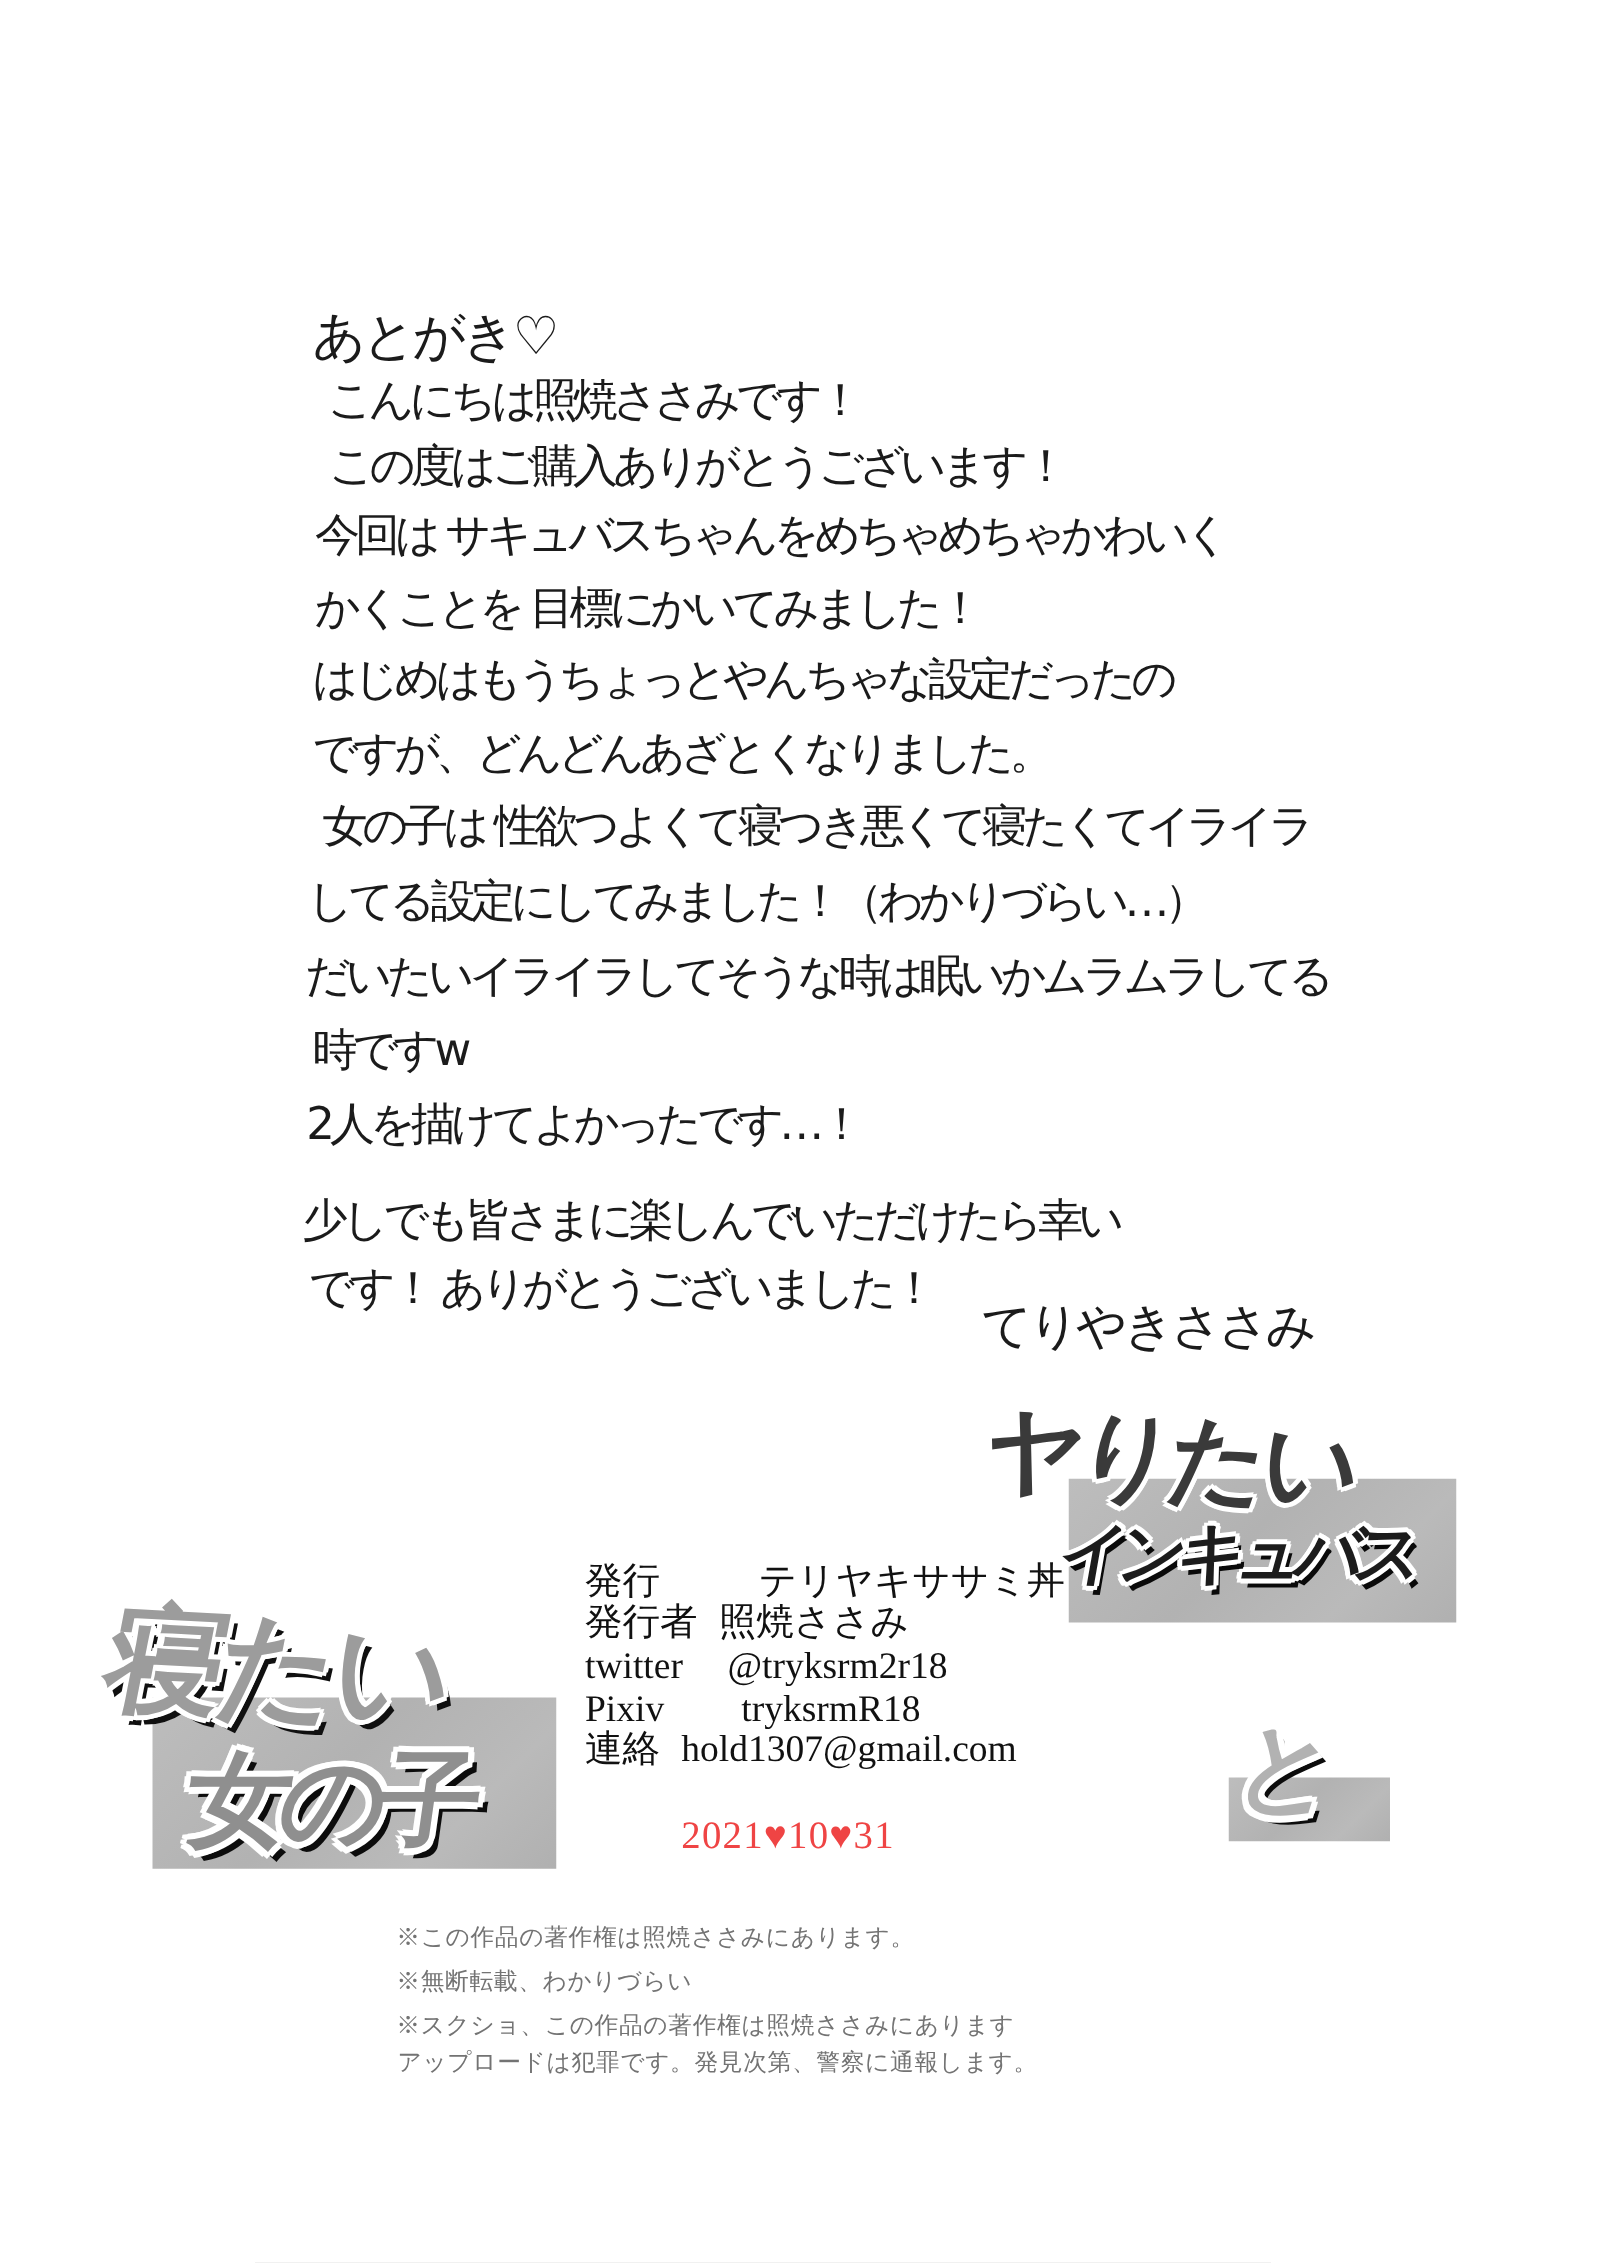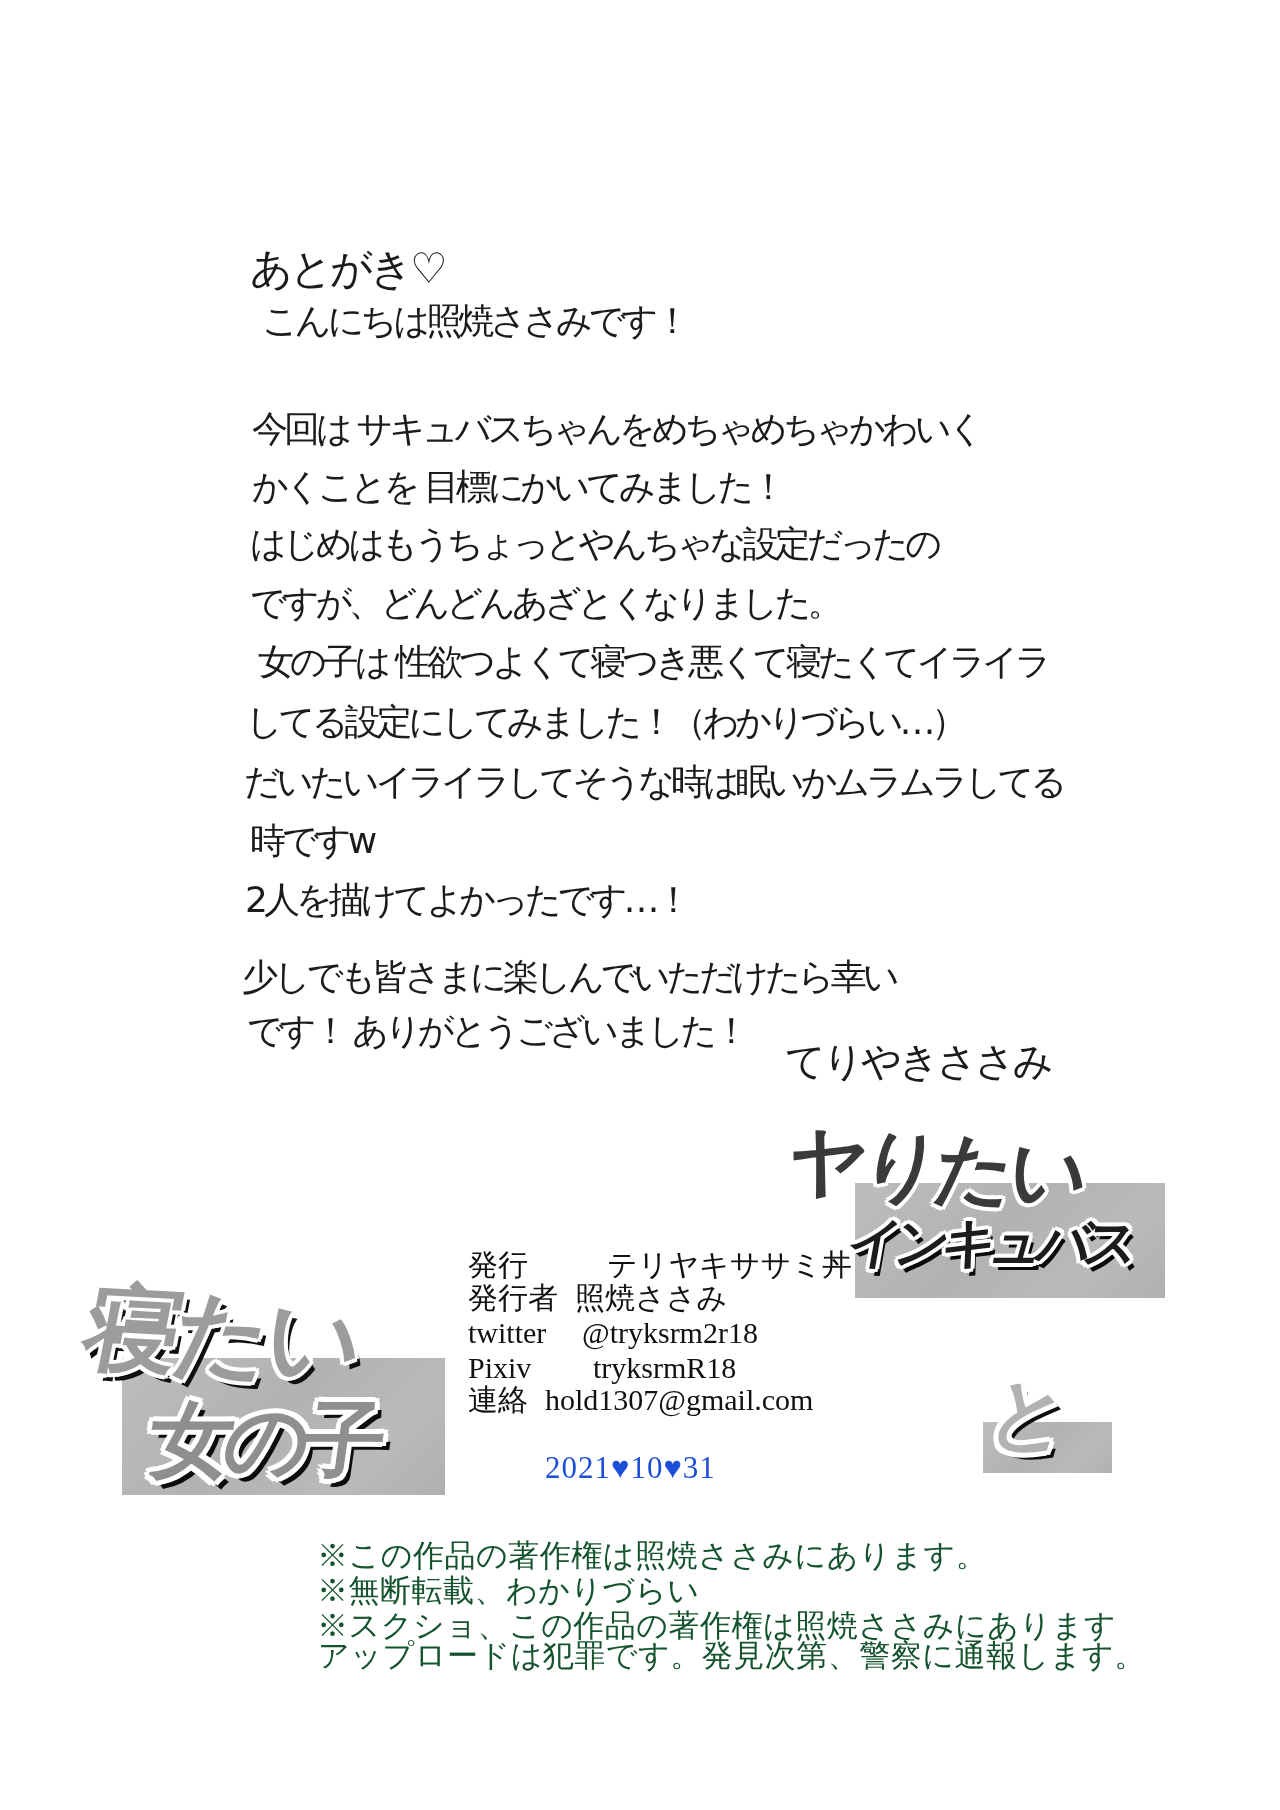--- a/index.html
+++ b/index.html
@@ -16,26 +16,26 @@
   }
   .hw-heading { font-size:42px; letter-spacing:-3px; }
   .hw-signature { font-size:40px; letter-spacing:-3px; }
   
   .col-lab, .col-val {
     position:absolute; font-family:"Liberation Serif", serif;
     font-size:30px; line-height:1.1; color:#111; white-space:nowrap;
   }
   .pub-date {
     position:absolute; font-family:"Liberation Serif", serif;
-    font-size:31px; color:#1d4ed8; white-space:nowrap; letter-spacing:1px;
+    font-size:31px; color:#ef4444; white-space:nowrap; letter-spacing:1px;
   }
   
   .copy-line {
-    position:absolute; font-family:Liberation Mono, monospace;
-    font-size:31px; line-height:1.1; color:#14532d; white-space:nowrap; letter-spacing:0.5px;
+    position:absolute; font-family:Liberation Serif, serif;
+    font-size:19px; line-height:1.1; color:#737373; white-space:nowrap; letter-spacing:0.5px;
   }
   
   .gray-box {
     position:absolute; background:linear-gradient(135deg,#bdbdbd 0%,#b2b2b2 45%,#bababa 75%,#b0b0b0 100%);
   }
   
   .logo {
     position:absolute; font-family:"DejaVu Sans", sans-serif;
     font-weight:bold; line-height:1; white-space:nowrap;
   }
@@ -75,20 +75,21 @@
   }
 </style>
 </head>
 <body>
 
 <div class="page">
 
   <div class="hw hw-heading" style="left:250px; top:245px;">あとがき♡</div>
 
   <div class="hw" style="left:262px; top:300px;">こんにちは照焼ささみです！</div>
+  <div class="hw" style="left:263px; top:353px;">この度はご購入ありがとうございます！</div>
   <div class="hw" style="left:252px; top:408px;">今回は サキュバスちゃんをめちゃめちゃかわいく</div>
   <div class="hw" style="left:252px; top:466px;">かくことを 目標にかいてみました！</div>
   <div class="hw" style="left:250px; top:523px;">はじめはもうちょっとやんちゃな設定だったの</div>
   <div class="hw" style="left:250px; top:582px;">ですが、どんどんあざとくなりました。</div>
   <div class="hw" style="left:258px; top:641px;">女の子は 性欲つよくて寝つき悪くて寝たくてイライラ</div>
   <div class="hw" style="left:246px; top:701px;">してる設定にしてみました！（わかりづらい…）</div>
   <div class="hw" style="left:244px; top:761px;">だいたいイライラしてそうな時は眠いかムラムラしてる</div>
   <div class="hw" style="left:250px; top:820px;">時ですw</div>
   <div class="hw" style="left:245px; top:879px;">2人を描けてよかったです…！</div>
   <div class="hw" style="left:242px; top:956px;">少しでも皆さまに楽しんでいただけたら幸い</div>

